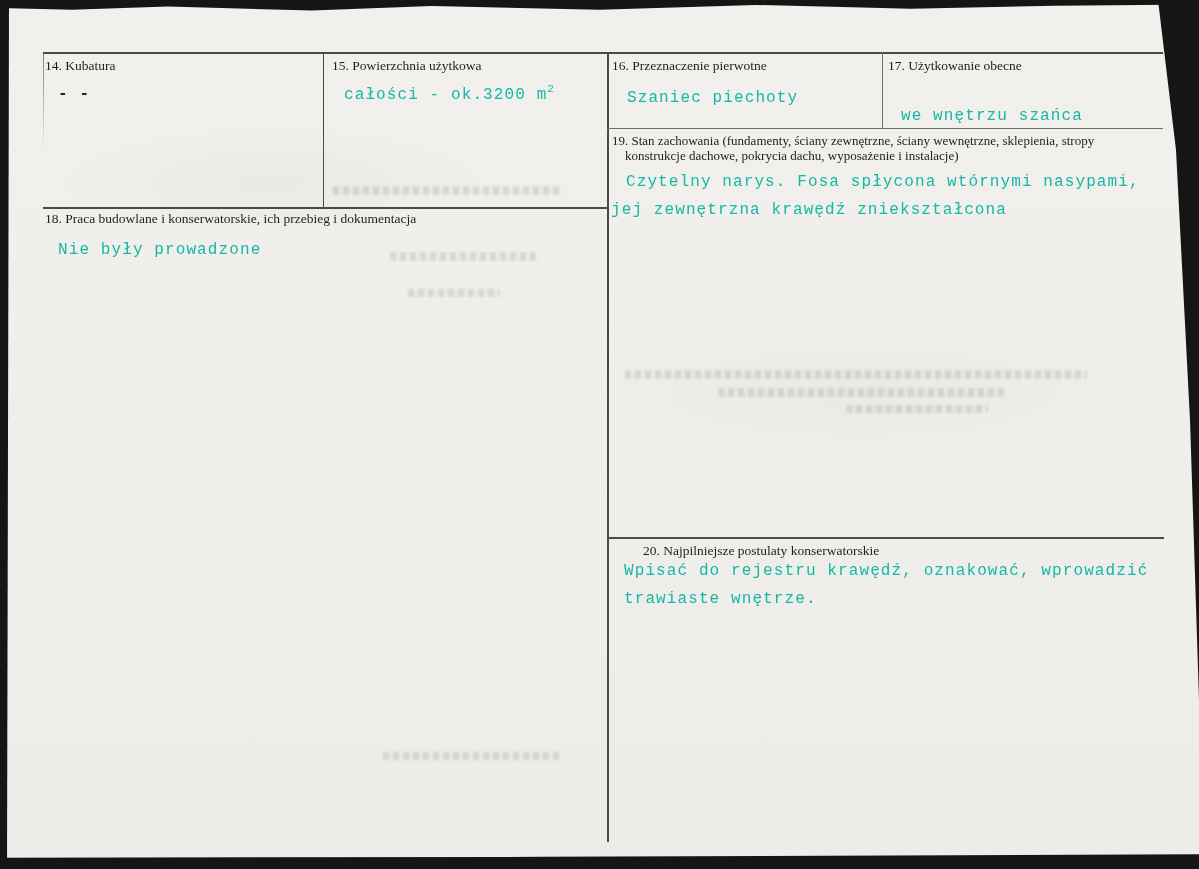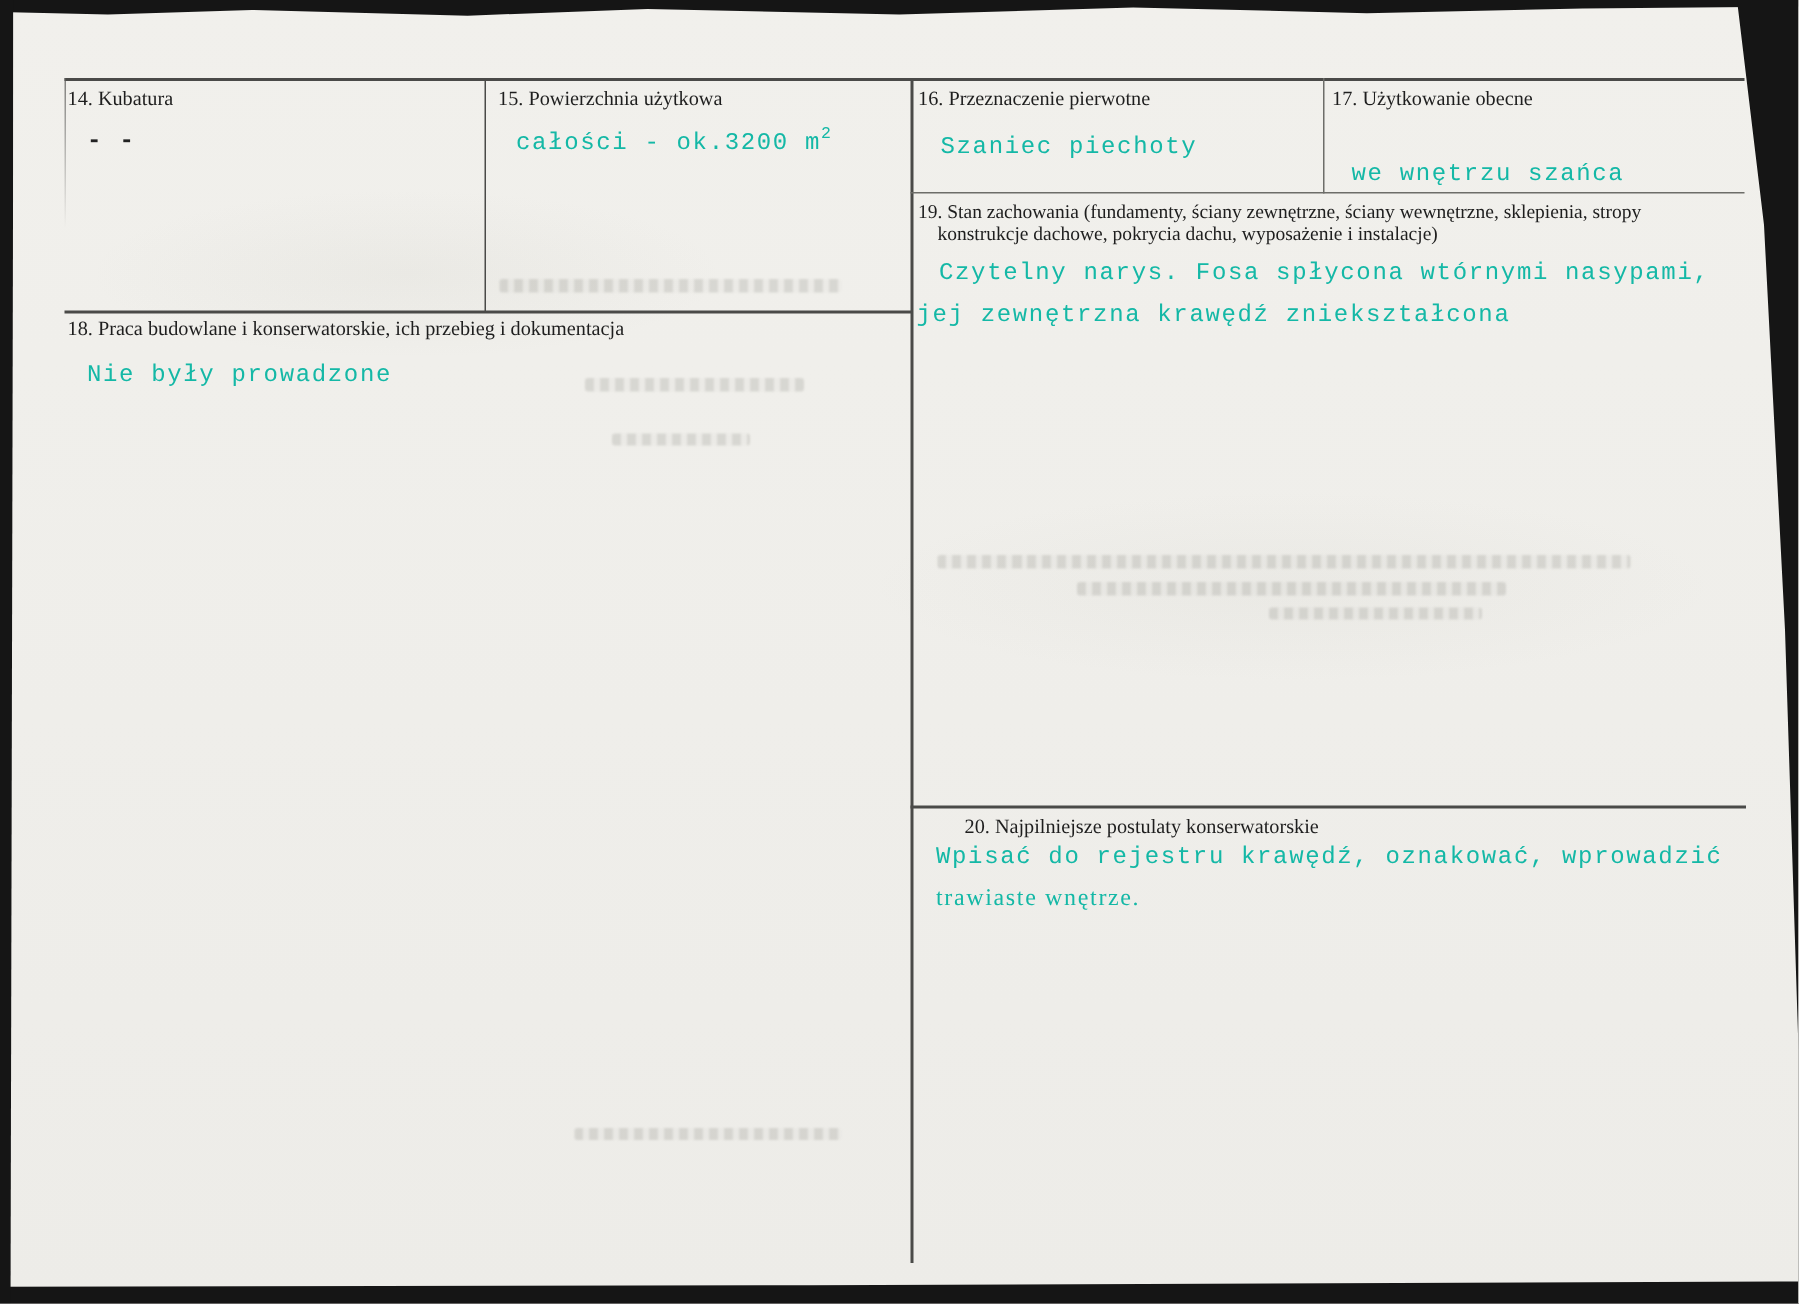--- a/index.html
+++ b/index.html
@@ -70,21 +70,21 @@
   <div class="lbl" style="left:612px;top:133px;font-size:13px;">19. Stan zachowania (fundamenty, ściany zewnętrzne, ściany wewnętrzne, sklepienia, stropy</div>
   <div class="lbl" style="left:625px;top:148px;font-size:13px;">konstrukcje dachowe, pokrycia dachu, wyposażenie i instalacje)</div>
   <div class="tw" style="left:611px;top:201px;">jej zewnętrzna krawędź zniekształcona</div>
   <div class="tw" style="left:626px;top:173px;">Czytelny narys. Fosa spłycona wtórnymi nasypami,</div>
 
   <div class="lbl" style="left:45px;top:211px;">18. Praca budowlane i konserwatorskie, ich przebieg i dokumentacja</div>
   <div class="tw" style="left:58px;top:241px;">Nie były prowadzone</div>
 
   <div class="lbl" style="left:611px;top:543px;margin-left:32px;">20. Najpilniejsze postulaty konserwatorskie</div>
   <div class="tw" style="left:624px;top:562px;">Wpisać do rejestru krawędź, oznakować, wprowadzić</div>
-  <div class="tw" style="left:624px;top:590px;font-family:Liberation Serif, serif;">trawiaste wnętrze.</div>
+  <div class="tw" style="left:624px;top:590px;">trawiaste wnętrze.</div>
 
   <div class="ghost" style="left:333px;top:186px;width:228px;height:9px;"></div>
   <div class="ghost" style="left:390px;top:252px;width:146px;height:9px;"></div>
   <div class="ghost" style="left:408px;top:289px;width:92px;height:8px;"></div>
   <div class="ghost" style="left:625px;top:370px;width:462px;height:9px;"></div>
   <div class="ghost" style="left:718px;top:388px;width:286px;height:9px;"></div>
   <div class="ghost" style="left:846px;top:405px;width:142px;height:8px;"></div>
   <div class="ghost" style="left:383px;top:752px;width:178px;height:8px;"></div>
 
   <div class="edge edge-top"></div>

